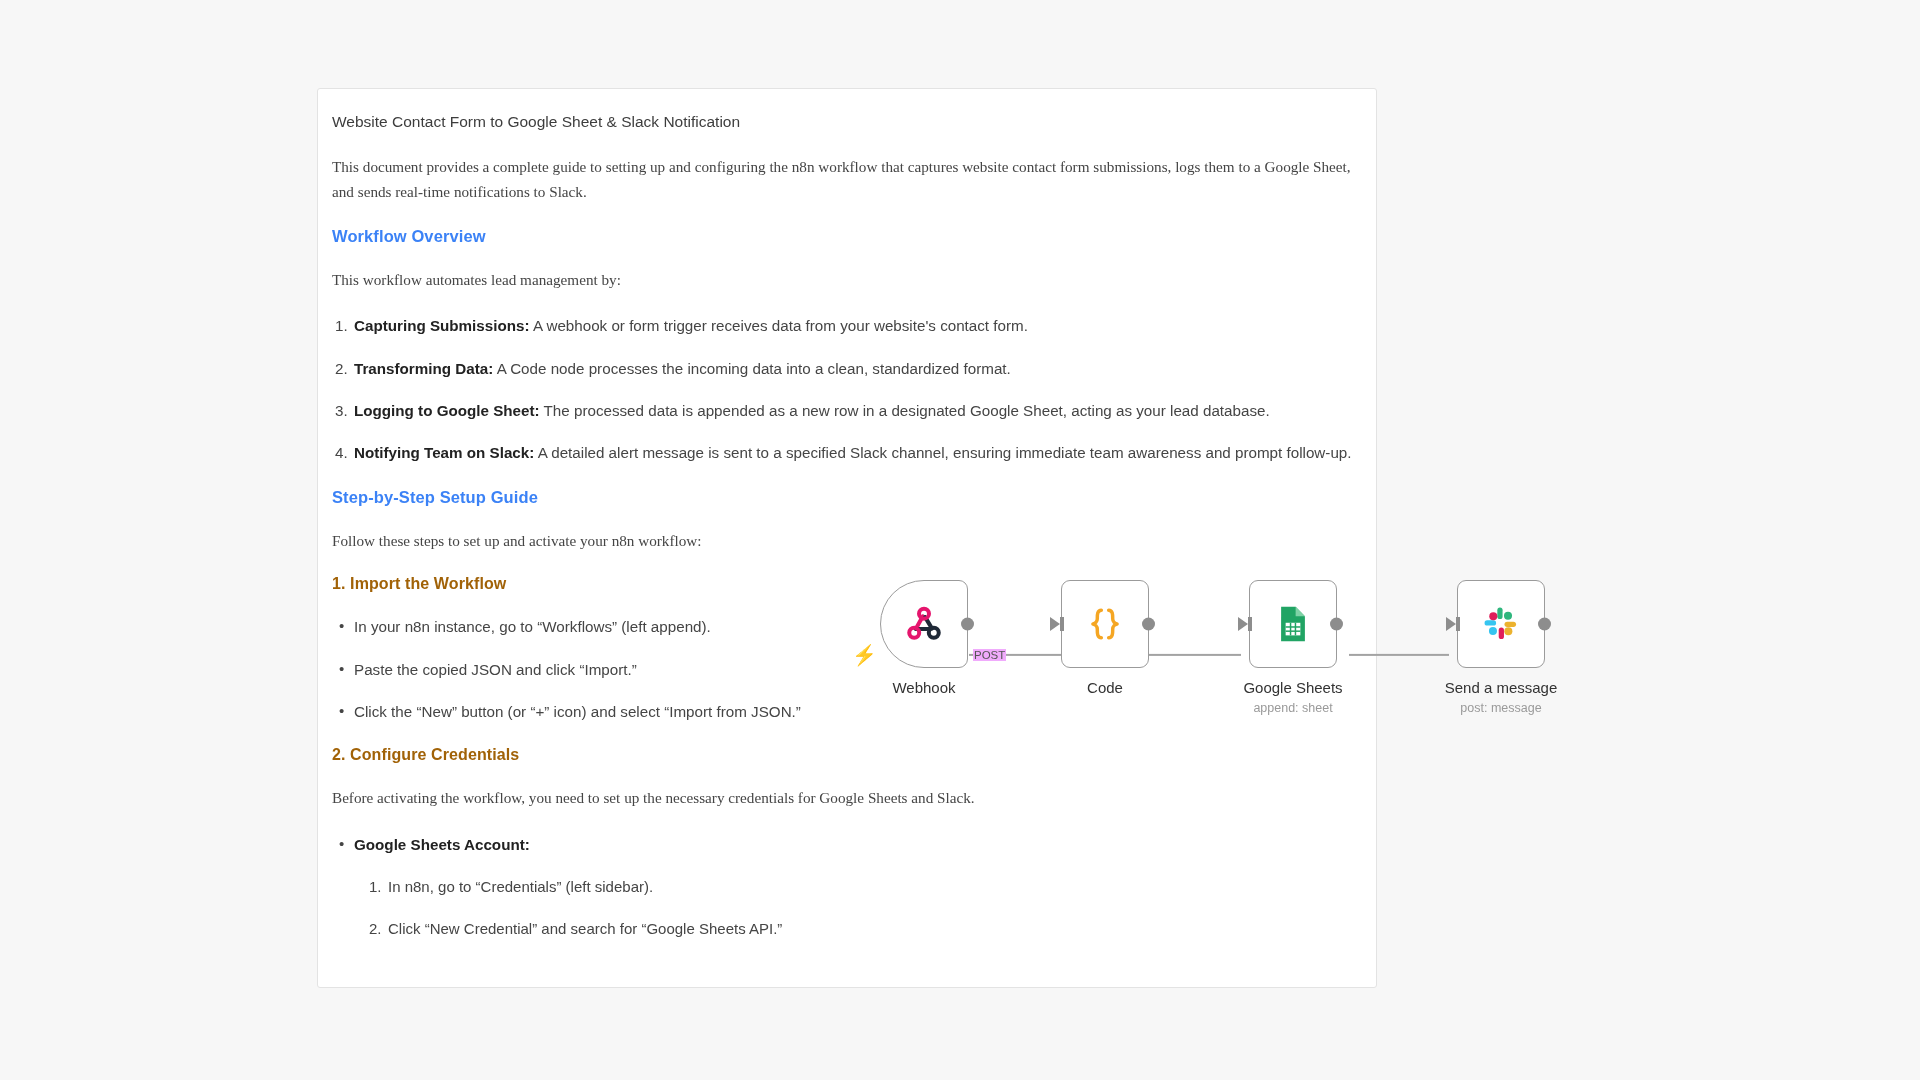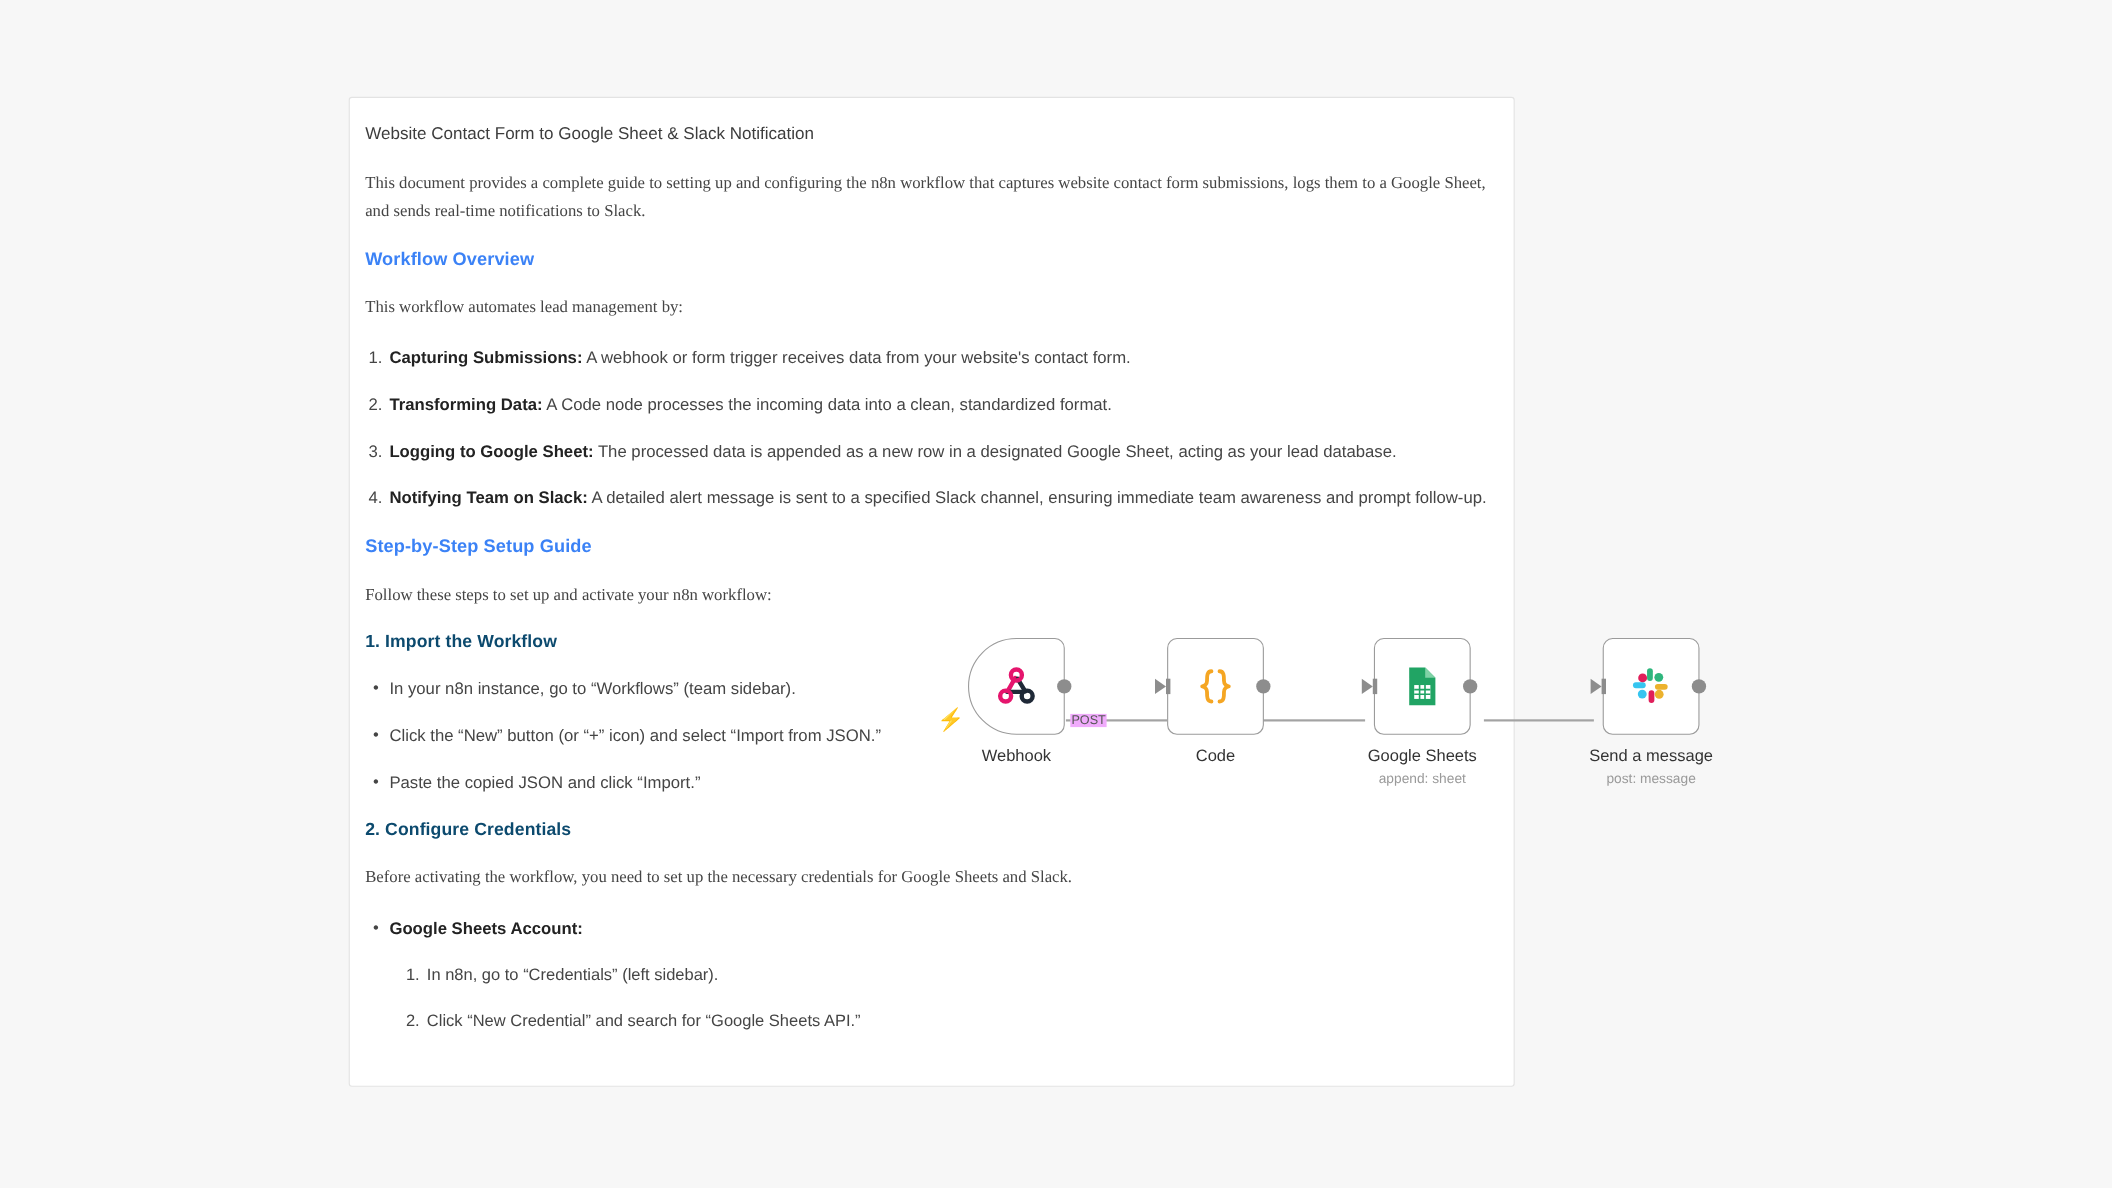--- a/index.html
+++ b/index.html
@@ -50,21 +50,21 @@
   h2.sec {
     font-size: 16.5px;
     font-weight: bold;
     color: #3b82f6;
     margin: 0 0 22px 0;
     letter-spacing: .1px;
   }
   h3.sub {
     font-size: 16px;
     font-weight: bold;
-    color: #0c4a6e;
+    color: #a16207;
     margin: 0 0 22px 0;
     letter-spacing: .1px;
   }
   ol.numlist, ul.bullist {
     margin: 0 0 22px 0;
     padding-left: 0;
     list-style: none;
   }
   ol.numlist > li {
     font-size: 15.2px;
@@ -240,23 +240,23 @@
         <li><span class="marker">4.</span><b>Notifying Team on Slack:</b><span> A detailed alert message is sent to a specified Slack channel, ensuring immediate team awareness and prompt follow-up.</span></li>
       </ol>
 
       <h2 class="sec">Step-by-Step Setup Guide</h2>
 
       <p class="para">Follow these steps to set up and activate your n8n workflow:</p>
 
       <h3 class="sub">1. Import the Workflow</h3>
 
       <ul class="bullist">
-        <li>In your n8n instance, go to “Workflows” (team sidebar).</li>
+        <li>In your n8n instance, go to “Workflows” (left append).</li>
+        <li>Paste the copied JSON and click “Import.”</li>
         <li>Click the “New” button (or “+” icon) and select “Import from JSON.”</li>
-        <li>Paste the copied JSON and click “Import.”</li>
       </ul>
 
       <h3 class="sub">2. Configure Credentials</h3>
 
       <p class="para">Before activating the workflow, you need to set up the necessary credentials for Google Sheets and Slack.</p>
 
       <ul class="bullist">
         <li>
           <b>Google Sheets Account:</b>
           <ol class="sublist">

